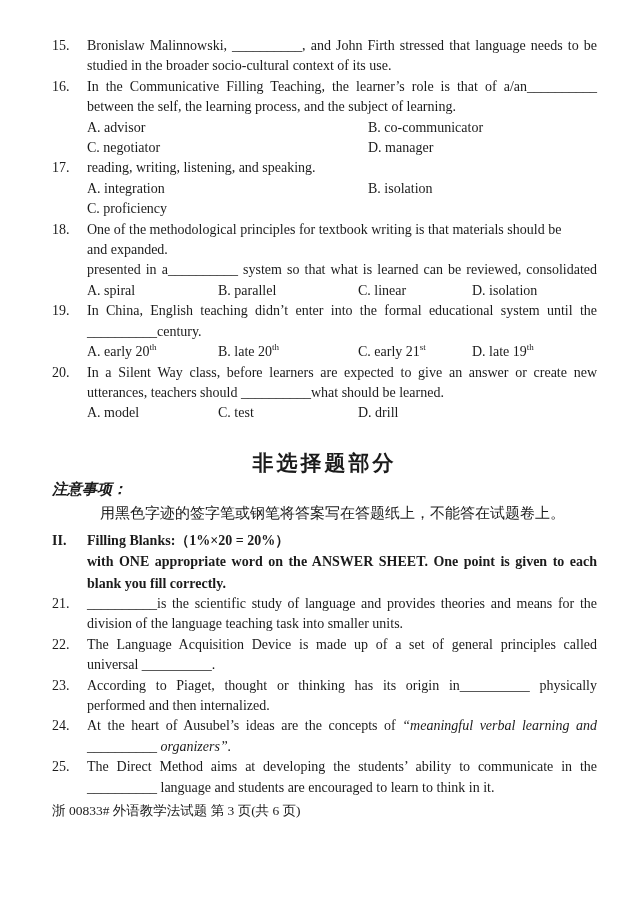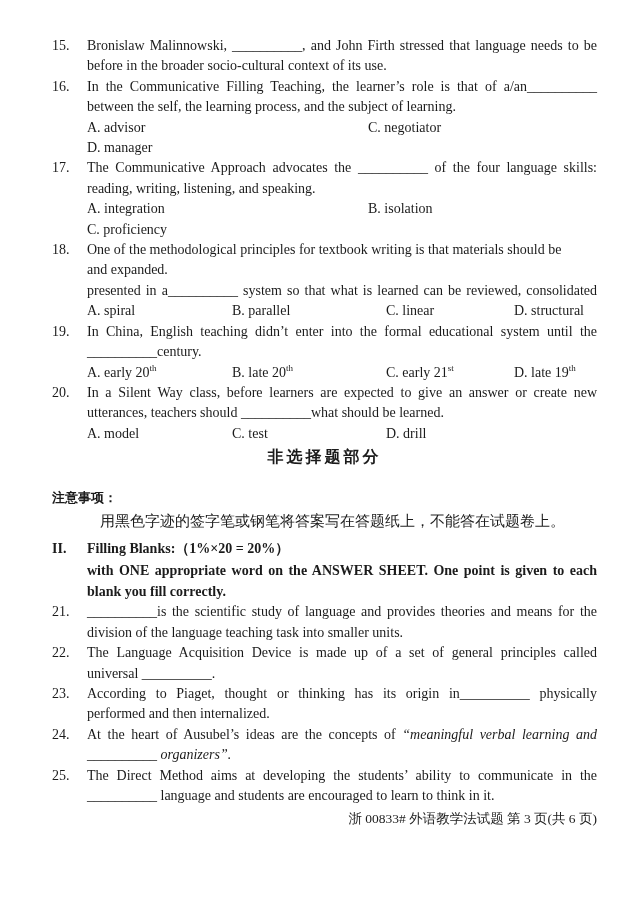--- a/index.html
+++ b/index.html
@@ -12,82 +12,82 @@
   .page{position:relative;width:640px;height:664px;box-sizing:border-box;
     padding:36px 43px 0 52px;}
   
   .q{display:flex;align-items:flex-start;}
   .qnum{flex:0 0 35px;}
   .qbody{flex:1 1 auto;min-width:0;}
   .ln{white-space:normal;}
   .jl{text-align:justify;text-align-last:justify;}
   
   .opts2{display:grid;grid-template-columns:281px auto;}
-  .opts4{display:grid;grid-template-columns:131px 140px 114px auto;gap:14px;}
+  .opts4{display:grid;grid-template-columns:131px 140px 114px auto;}
   sup{font-size:9px;line-height:0;vertical-align:super;}
   .it{font-style:italic;}
   
-  .sec-header{margin-top:0;font-size:16px;font-weight:bold;text-align:center;
+  .sec-header{margin-top:26px;font-size:21px;font-weight:bold;text-align:center;
     letter-spacing:3px;line-height:26px;font-family:"Liberation Serif","DejaVu Serif",serif;}
-  .notes-label{margin-top:17px;font-size:13px;font-weight:bold;line-height:21px;}
+  .notes-label{margin-top:3px;font-size:15px;font-weight:bold;line-height:21px;font-style:italic;}
   .note-text{margin-top:3px;margin-left:48px;font-size:15px;line-height:21px;}
   .part-head{margin-top:7px;font-weight:bold;}
   .instr{margin-left:35px;font-weight:bold;line-height:21.4px;}
-  .footer{margin-top:4px;text-align:right;font-size:13.5px;line-height:18px;}
+  .footer{margin-top:4px;text-align:left;font-size:13.5px;line-height:18px;}
 </style>
 </head>
 <body>
 
 <div class="page">
 
   <div class="q">
     <div class="qnum">15.</div>
     <div class="qbody">
       <div class="ln jl">Bronislaw Malinnowski, __________, and John Firth stressed that language needs to be</div>
-      <div class="ln">before in the broader socio-cultural context of its use.</div>
+      <div class="ln">studied in the broader socio-cultural context of its use.</div>
     </div>
   </div>
 
   <div class="q">
     <div class="qnum">16.</div>
     <div class="qbody">
       <div class="ln jl">In the Communicative Filling Teaching, the learner’s role is that of a/an__________</div>
       <div class="ln">between the self, the learning process, and the subject of learning.</div>
       <div class="opts2">
         <span>A. advisor</span>
+        <span>B. co-communicator</span>
         <span>C. negotiator</span>
         <span>D. manager</span>
       </div>
     </div>
   </div>
 
   <div class="q">
     <div class="qnum">17.</div>
     <div class="qbody">
-      <div class="ln jl">The Communicative Approach advocates the __________ of the four language skills:</div>
       <div class="ln">reading, writing, listening, and speaking.</div>
       <div class="opts2">
         <span>A. integration</span>
         <span>B. isolation</span>
         <span>C. proficiency</span>
       </div>
     </div>
   </div>
 
   <div class="q">
     <div class="qnum">18.</div>
     <div class="qbody">
       <div class="ln">One of the methodological principles for textbook writing is that materials should be</div>
       <div class="ln">and expanded.</div>
       <div class="ln jl">presented in a__________ system so that what is learned can be reviewed, consolidated</div>
       <div class="opts4">
         <span>A. spiral</span>
         <span>B. parallel</span>
         <span>C. linear</span>
-        <span>D. structural</span>
+        <span>D. isolation</span>
       </div>
     </div>
   </div>
 
   <div class="q">
     <div class="qnum">19.</div>
     <div class="qbody">
       <div class="ln jl">In China, English teaching didn’t enter into the formal educational system until the</div>
       <div class="ln">__________century.</div>
       <div class="opts4">

